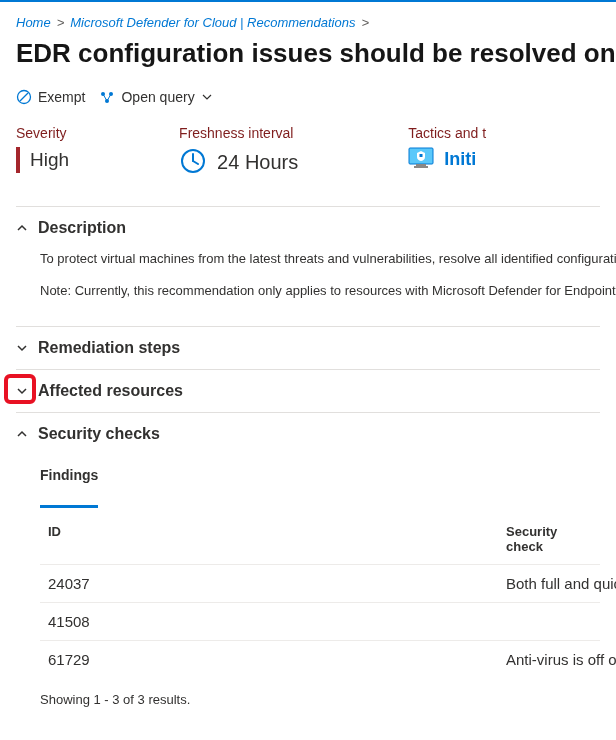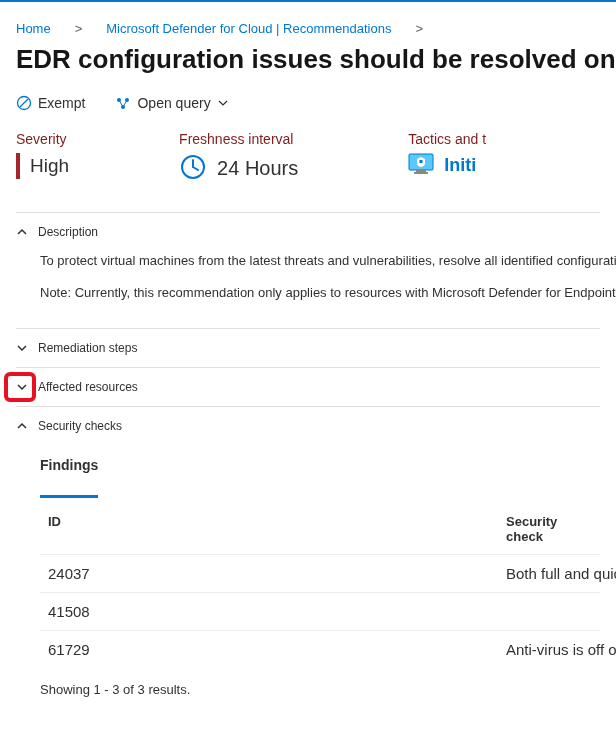--- a/index.html
+++ b/index.html
@@ -13,46 +13,47 @@
       color: #323130;
       background: #fff;
       width: 616px;
       overflow: hidden;
     }
     .top-border {
       height: 2px;
       background: #0078d4;
     }
     .breadcrumb {
-      padding: 19px 16px 4px;
+      padding: 13px 16px 4px;
       font-size: 13px;
       display: flex;
       align-items: center;
-      gap: 24px;
+      gap: 6px;
+      font-style: italic;
     }
     .breadcrumb a {
       color: #0078d4;
       text-decoration: none;
       cursor: pointer;
     }
     .breadcrumb .sep {
       color: #605e5c;
     }
     .title {
       padding: 4px 16px 20px;
       font-size: 26px;
       font-weight: 600;
       color: #161616;
       white-space: nowrap;
     }
     .toolbar {
       padding: 0 16px 20px;
       display: flex;
       align-items: center;
-      gap: 30px;
+      gap: 14px;
     }
     .toolbar-item {
       display: flex;
       align-items: center;
       gap: 6px;
       cursor: pointer;
       color: #323130;
       font-size: 14px;
     }
     .toolbar-icon {
@@ -116,22 +117,22 @@
     }
     .section-header {
       display: flex;
       align-items: center;
       gap: 10px;
       padding: 12px 0;
       cursor: pointer;
       position: relative;
     }
     .section-title {
-      font-weight: 400;
-      font-size: 12px;
+      font-weight: 700;
+      font-size: 16px;
       color: #323130;
     }
     .chevron {
       width: 12px;
       height: 12px;
       display: inline-flex;
       align-items: center;
       justify-content: center;
     }
     .highlight-box {

